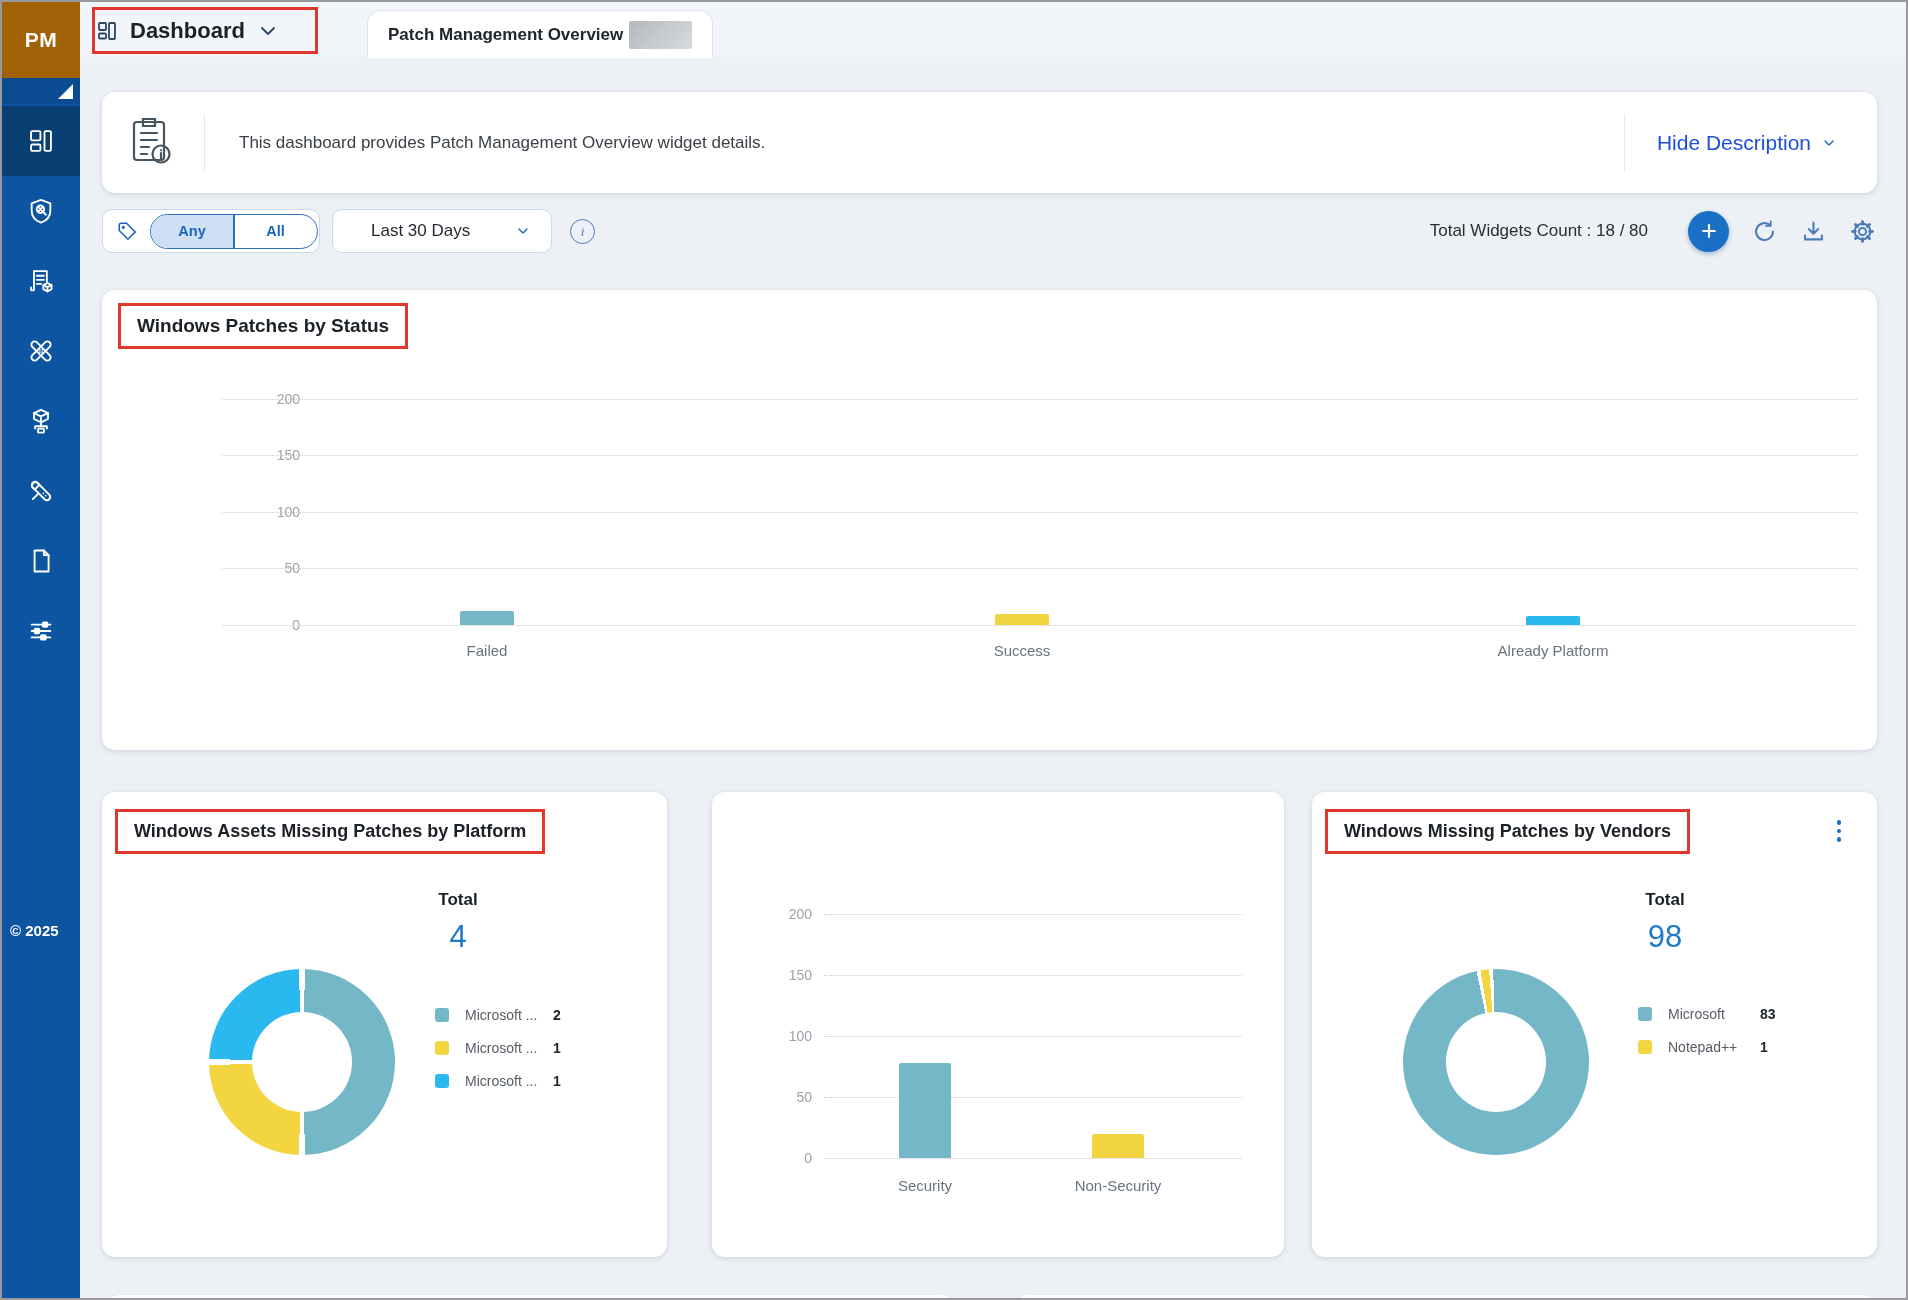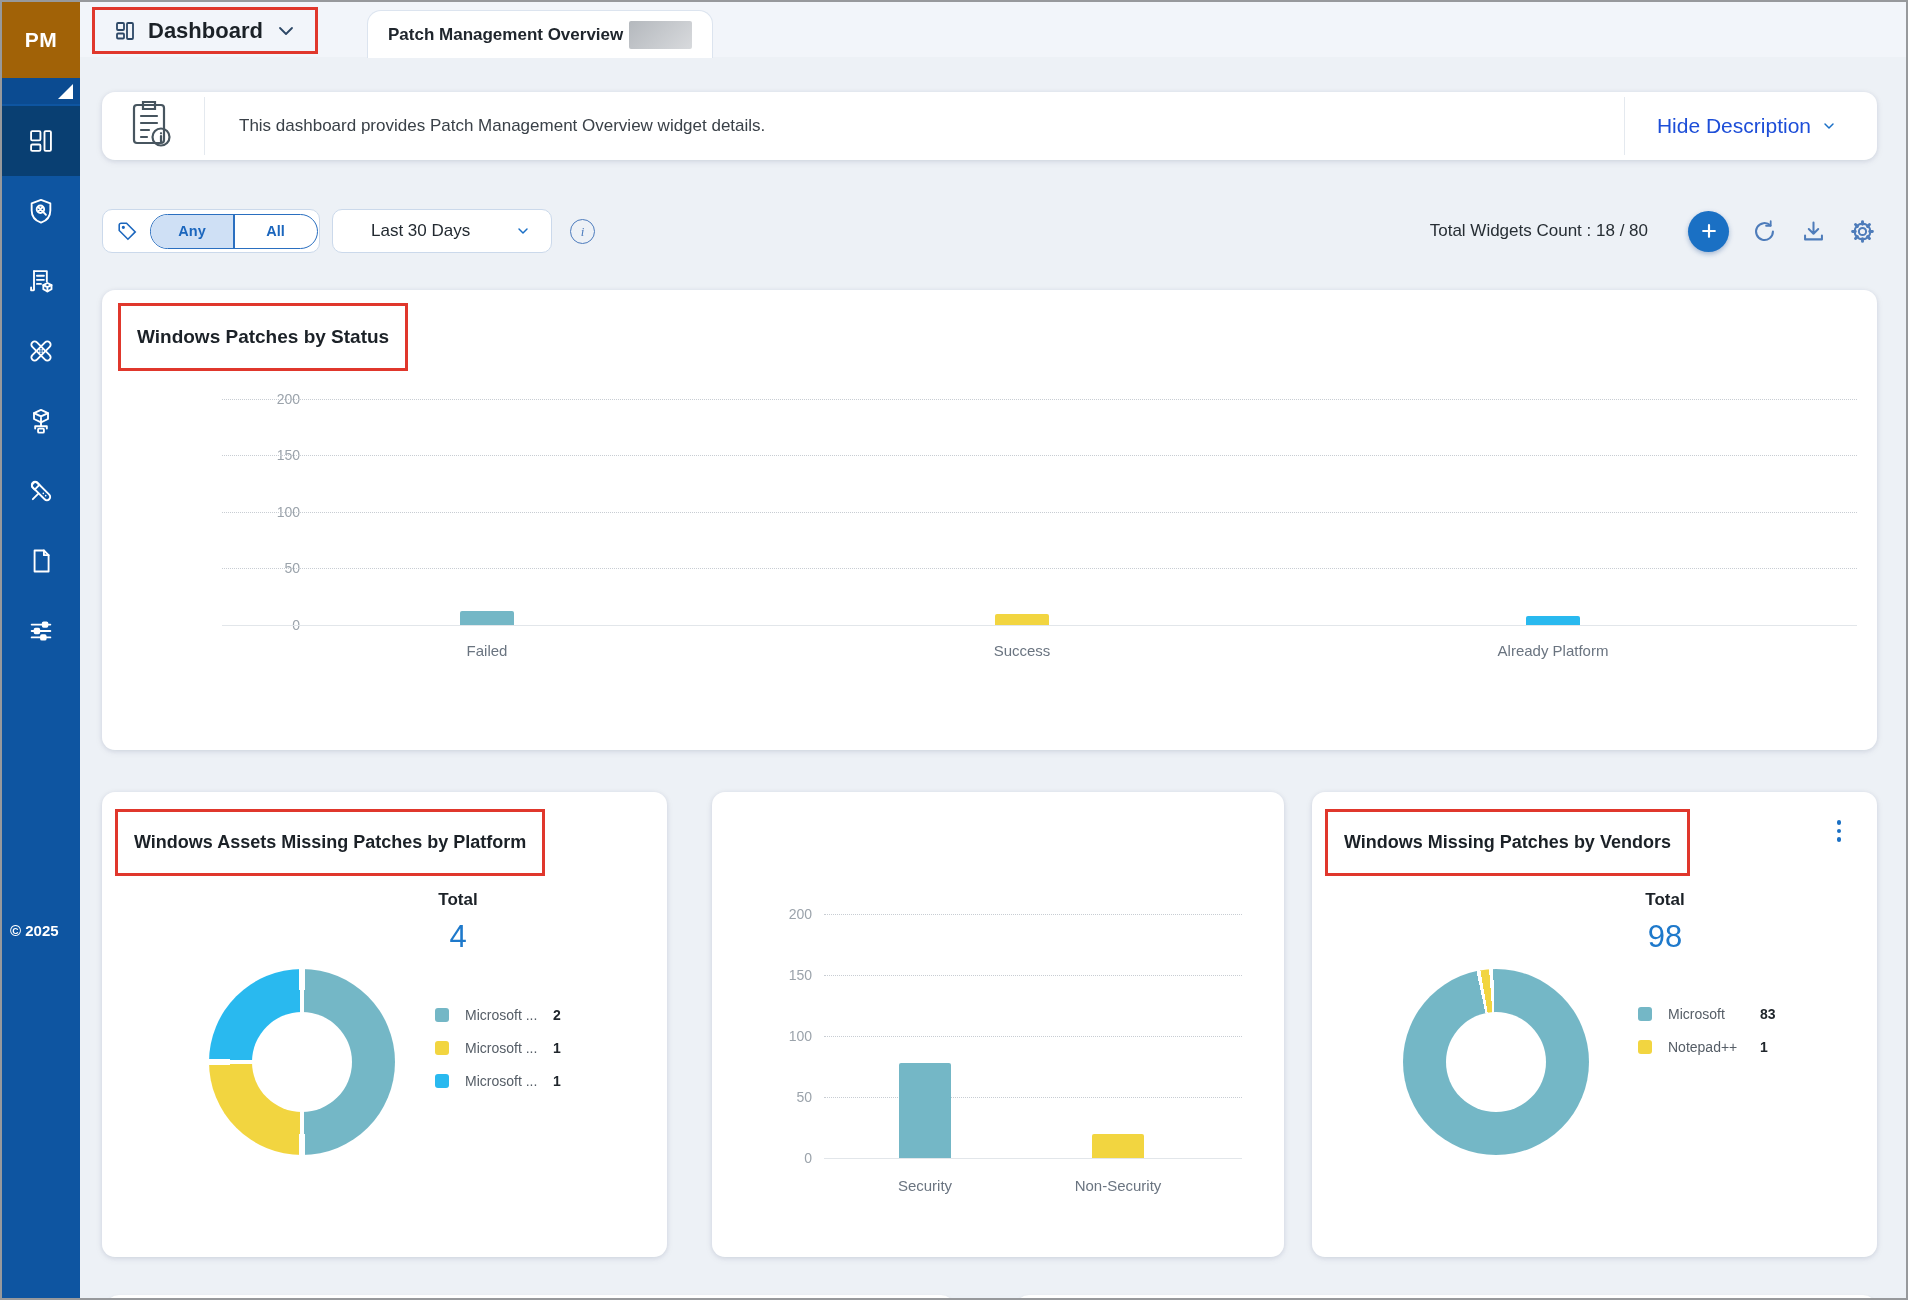--- a/index.html
+++ b/index.html
@@ -14,35 +14,35 @@
   .logo-band { position:relative; width:78px; height:26px; background:#0B4B91; }
   .fold-triangle { position:absolute; right:7px; bottom:5px; width:0; height:0; border-left:15px solid transparent; border-bottom:15px solid #FFFFFF; }
   .nav { position:absolute; left:0; top:104px; width:78px; }
   .nav-item { width:78px; height:70px; display:flex; align-items:center; justify-content:center; cursor:pointer; }
   .nav-item.active { background:#093F72; }
   .nav-item svg { width:28px; height:28px; stroke:#fff; fill:none; stroke-width:1.6; stroke-linecap:round; stroke-linejoin:round; }
   .copyright { position:absolute; left:8px; top:920px; color:#fff; font-size:15px; font-weight:bold; }
 
   
   .header { position:absolute; left:78px; top:0; right:0; height:55px; background:#F2F5FA; }
-  .menu-box { position:absolute; left:12px; top:5px; width:226px; height:47px; border:3px solid #E0372C; display:flex; align-items:center; gap:11px; padding-left:18px; cursor:pointer; }
+  .menu-box { position:absolute; left:12px; top:5px; width:226px; height:47px; border:3px solid #E0372C; display:flex; align-items:center; gap:11px; cursor:pointer; }
   .menu-box svg { width:24px; height:24px; stroke:#2C4766; fill:none; stroke-width:1.8; }
   .menu-label { font-size:22px; font-weight:bold; color:#1B2127; }
   .chev { width:16px; height:16px; stroke:#1A6FC6; fill:none; stroke-width:2.2; stroke-linecap:round; stroke-linejoin:round; }
   .tab { position:absolute; left:287px; top:8px; height:48px; background:#fff; border:1px solid #DCE4EF; border-bottom:none; border-radius:14px 14px 0 0; display:flex; align-items:center; padding:0 20px; }
   .tab-label { font-size:17px; font-weight:bold; color:#20262D; }
   .redacted { width:63px; height:28px; margin-left:6px; border-radius:2px; background:linear-gradient(135deg,#B4B8BD,#D8DADD); }
 
   
   .card { position:absolute; background:#fff; border-radius:13px; box-shadow:0 1px 4px rgba(25,39,80,.10), 0 2px 8px rgba(25,39,80,.06); }
-  .red-box { position:absolute; border:3px solid #E0372C; display:flex; align-items:center; padding:20px 16px; }
+  .red-box { position:absolute; border:3px solid #E0372C; display:flex; align-items:center; padding:9px 16px; }
   .widget-title { font-weight:bold; color:#1B2127; white-space:nowrap; }
 
   
-  .desc-card { left:100px; top:90px; width:1775px; height:68px; display:flex; align-items:center; }
+  .desc-card { left:100px; top:90px; width:1775px; height:101px; display:flex; align-items:center; }
   .desc-icon { margin-left:26px; }
   .desc-icon svg { width:48px; height:52px; stroke:#47555F; fill:none; stroke-width:2.2; stroke-linecap:round; }
   .v-div { width:1px; height:58px; background:#E4E9EF; }
   .desc-text { margin-left:34px; font-size:17px; color:#3A4148; }
   .desc-right { margin-left:auto; display:flex; align-items:center; height:100%; }
   .hide-desc { display:flex; align-items:center; gap:10px; padding:0 40px 0 32px; color:#1d4ed8; font-size:21px; cursor:pointer;text-align:right; }
 
   
   .filter-row { position:absolute; left:100px; top:207px; right:30px; height:44px; }
   .tag-group { position:absolute; left:0; top:0; width:218px; height:44px; background:#fff; border:1px solid #CBD9EB; border-radius:10px; display:flex; align-items:center; padding-left:13px; }

